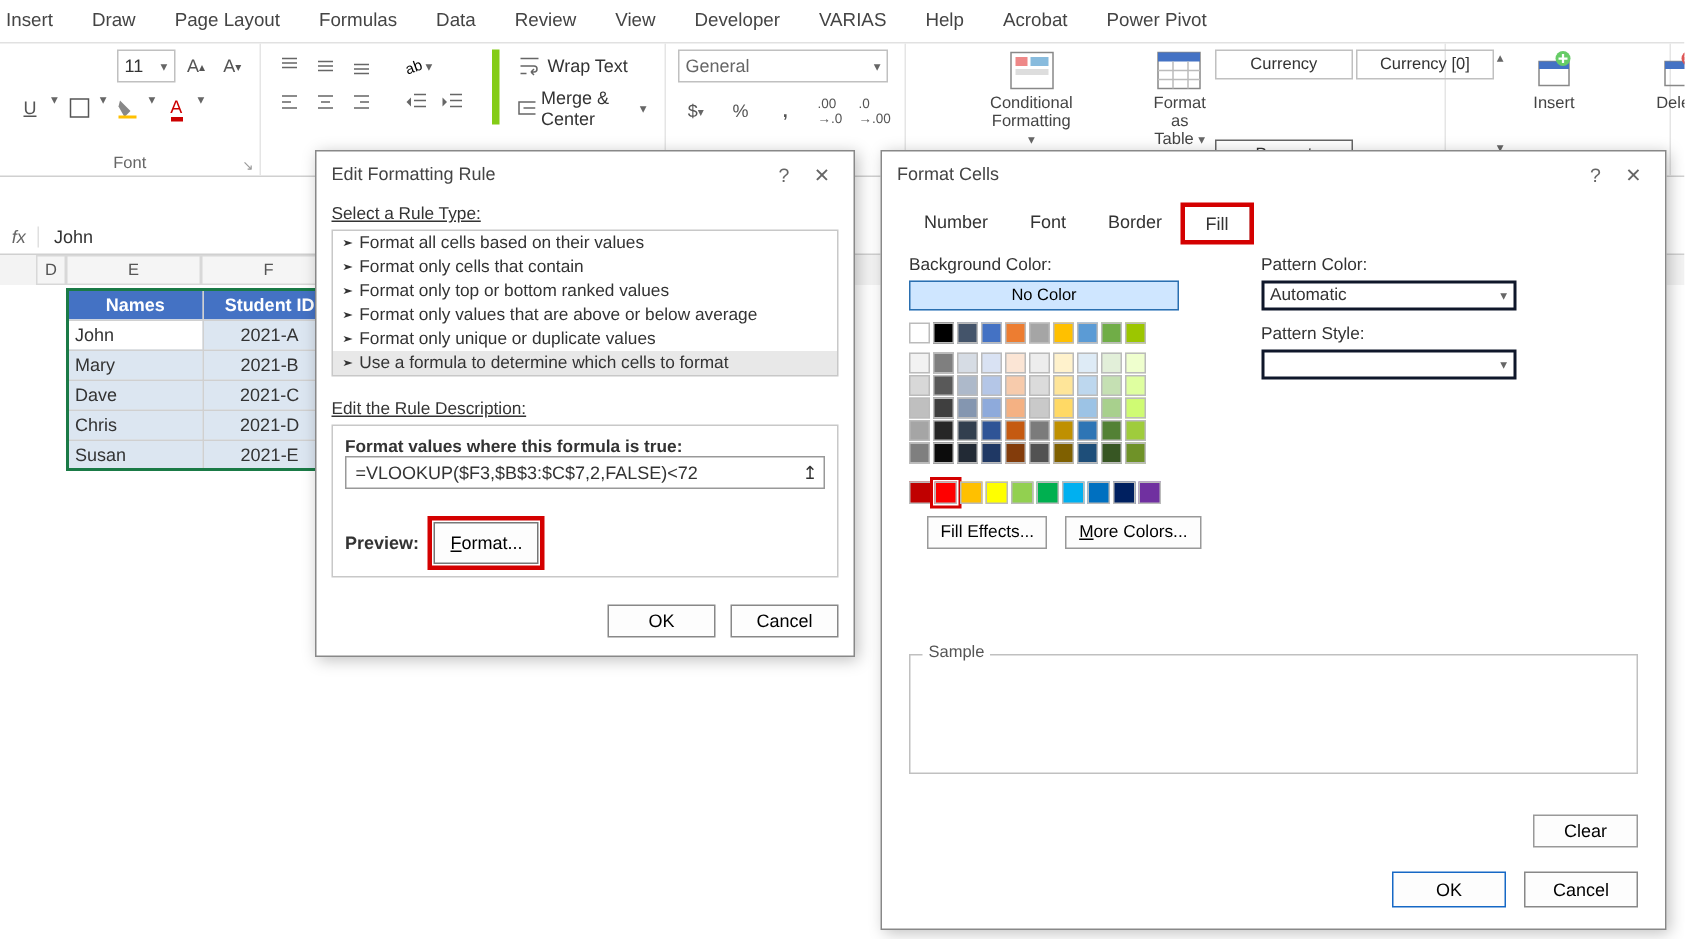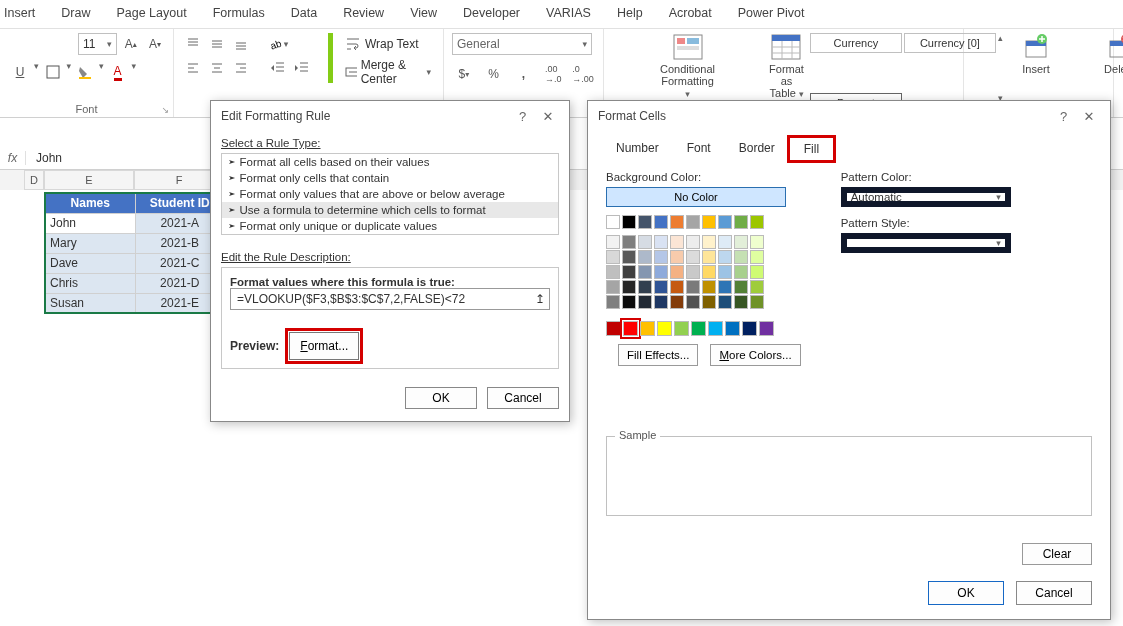--- a/index.html
+++ b/index.html
@@ -81,21 +81,21 @@
   .no-color-btn { width:180px; height:20px; border:1px solid #2a6fb0; background:#cfe6ff; font-size:11px; }
   .swatch-grid { display:grid; gap:1px; margin:6px 0; }
   .sw { width:14px; height:14px; border:1px solid #bbb; }
   .sw.big { width:15px; height:15px; }
   .sw.nocolor { background:#fff; position:relative; }
   .sw.red-sel { outline:2px solid #d40000; outline-offset:1px; }
 
   .aux-btns { display:flex; gap:12px; margin-top:8px;padding-left:12px; }
   .aux-btns button { height:22px; padding:0 8px; border:1px solid #999; background:#fdfdfd; font-size:11.5px; }
 
-  .pat-sel { width:170px; height:20px; border:6px solid #0f172a; background:#fff; display:flex; align-items:center; justify-content:space-between; padding:0 4px; font-size:11.5px; }
+  .pat-sel { width:170px; height:20px; border:2px solid #0f172a; background:#fff; display:flex; align-items:center; justify-content:space-between; padding:0 4px; font-size:11.5px; }
 
   .sample-box { border:1px solid #c0c0c0; height:80px; margin:6px 18px; position:relative; }
   .sample-lbl { position:absolute; top:-8px; left:8px; background:#fff; padding:0 4px; font-size:11px; color:#555; }
 
   .fc-btns { position:absolute; bottom:14px; right:18px; display:flex; gap:12px; }
   .fc-btns button { width:76px; height:24px; border:1px solid #888; background:#fdfdfd; font-size:12px; }
   .fc-btns button.primary { border:1.5px solid #1668c5; }
   .clear-btn { position:absolute; right:18px; bottom:54px; width:70px; height:22px; border:1px solid #999; background:#fdfdfd; font-size:12px; }
 
   .chev { font-size:9px; color:#666; }
@@ -355,23 +355,24 @@
     <span>Edit Formatting Rule</span>
     <span class="controls">
       <span>?</span>
       <span>✕</span>
     </span>
   </div>
   <div class="section-lbl" style="text-decoration:underline;">Select a Rule Type:</div>
   <div class="rule-list">
     <div class="rule-item">Format all cells based on their values</div>
     <div class="rule-item">Format only cells that contain</div>
+    <div class="rule-item">Format only top or bottom ranked values</div>
     <div class="rule-item">Format only values that are above or below average</div>
+    <div class="rule-item">Format only unique or duplicate values</div>
     <div class="rule-item sel">Use a formula to determine which cells to format</div>
-    <div class="rule-item">Format only unique or duplicate values</div>
   </div>
   <div class="section-lbl" style="text-decoration:underline;">Edit the Rule Description:</div>
   <div class="desc-box">
     <div style="font-weight:600; font-size:11.5px; margin-bottom:0;">Format values where this formula is true:</div>
     <div class="formula-input">
       <span>=VLOOKUP($F3,$B$3:$C$7,2,FALSE)&lt;72</span>
       <span>↥</span>
     </div>
     <div class="preview-row">
       <span style="font-weight:600">Preview:</span>

